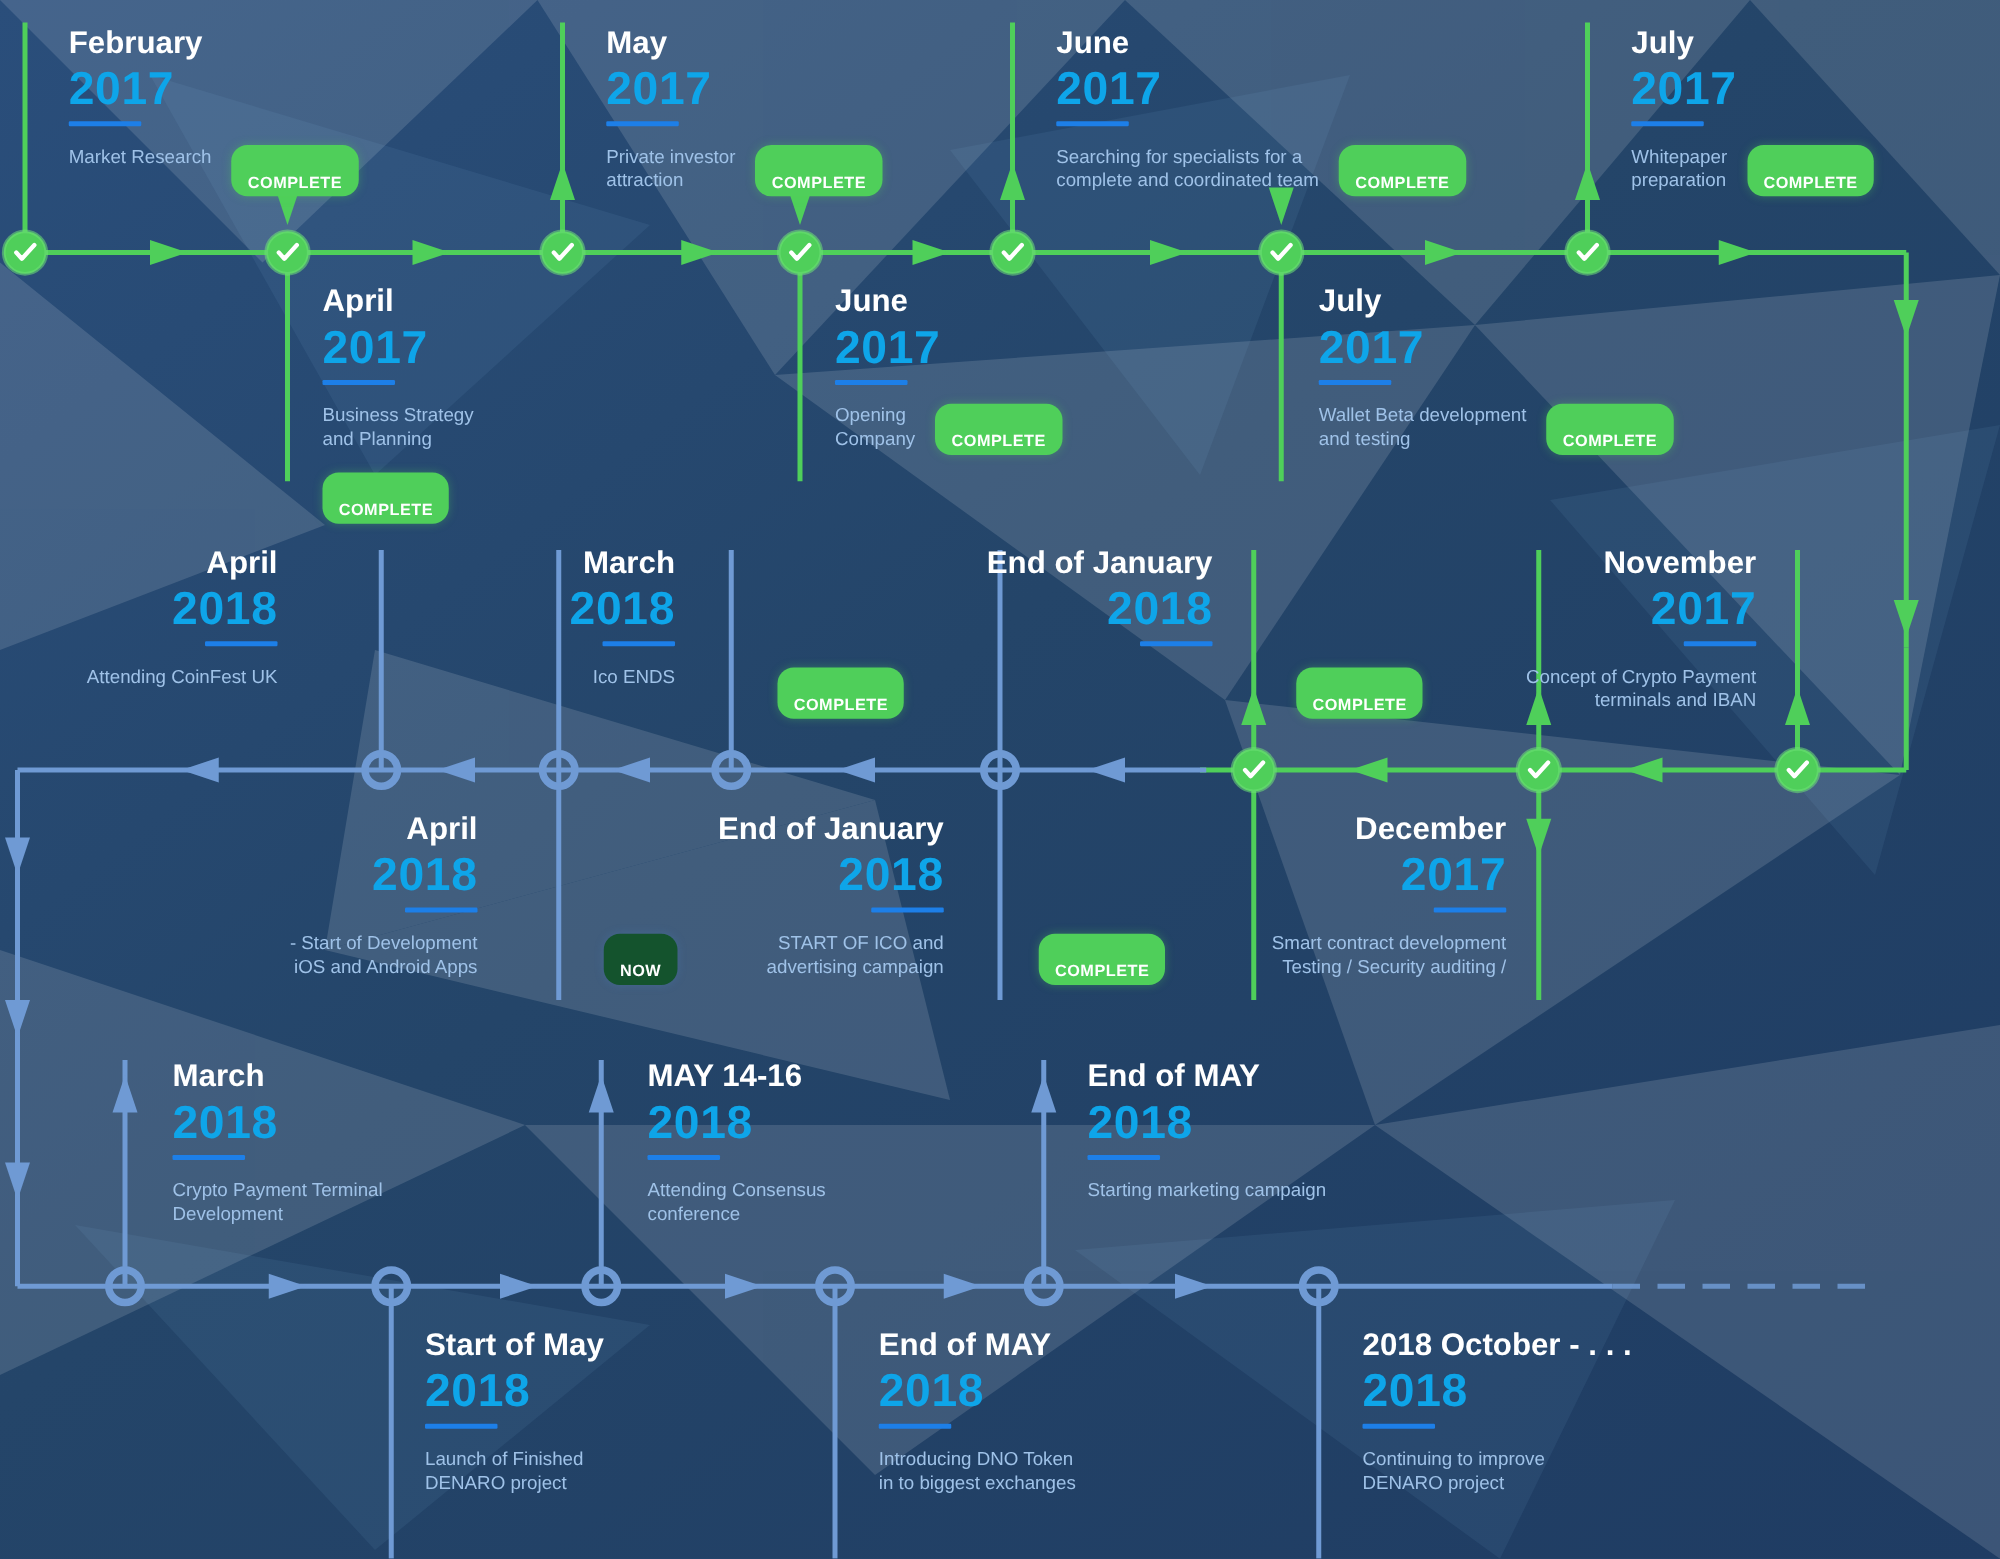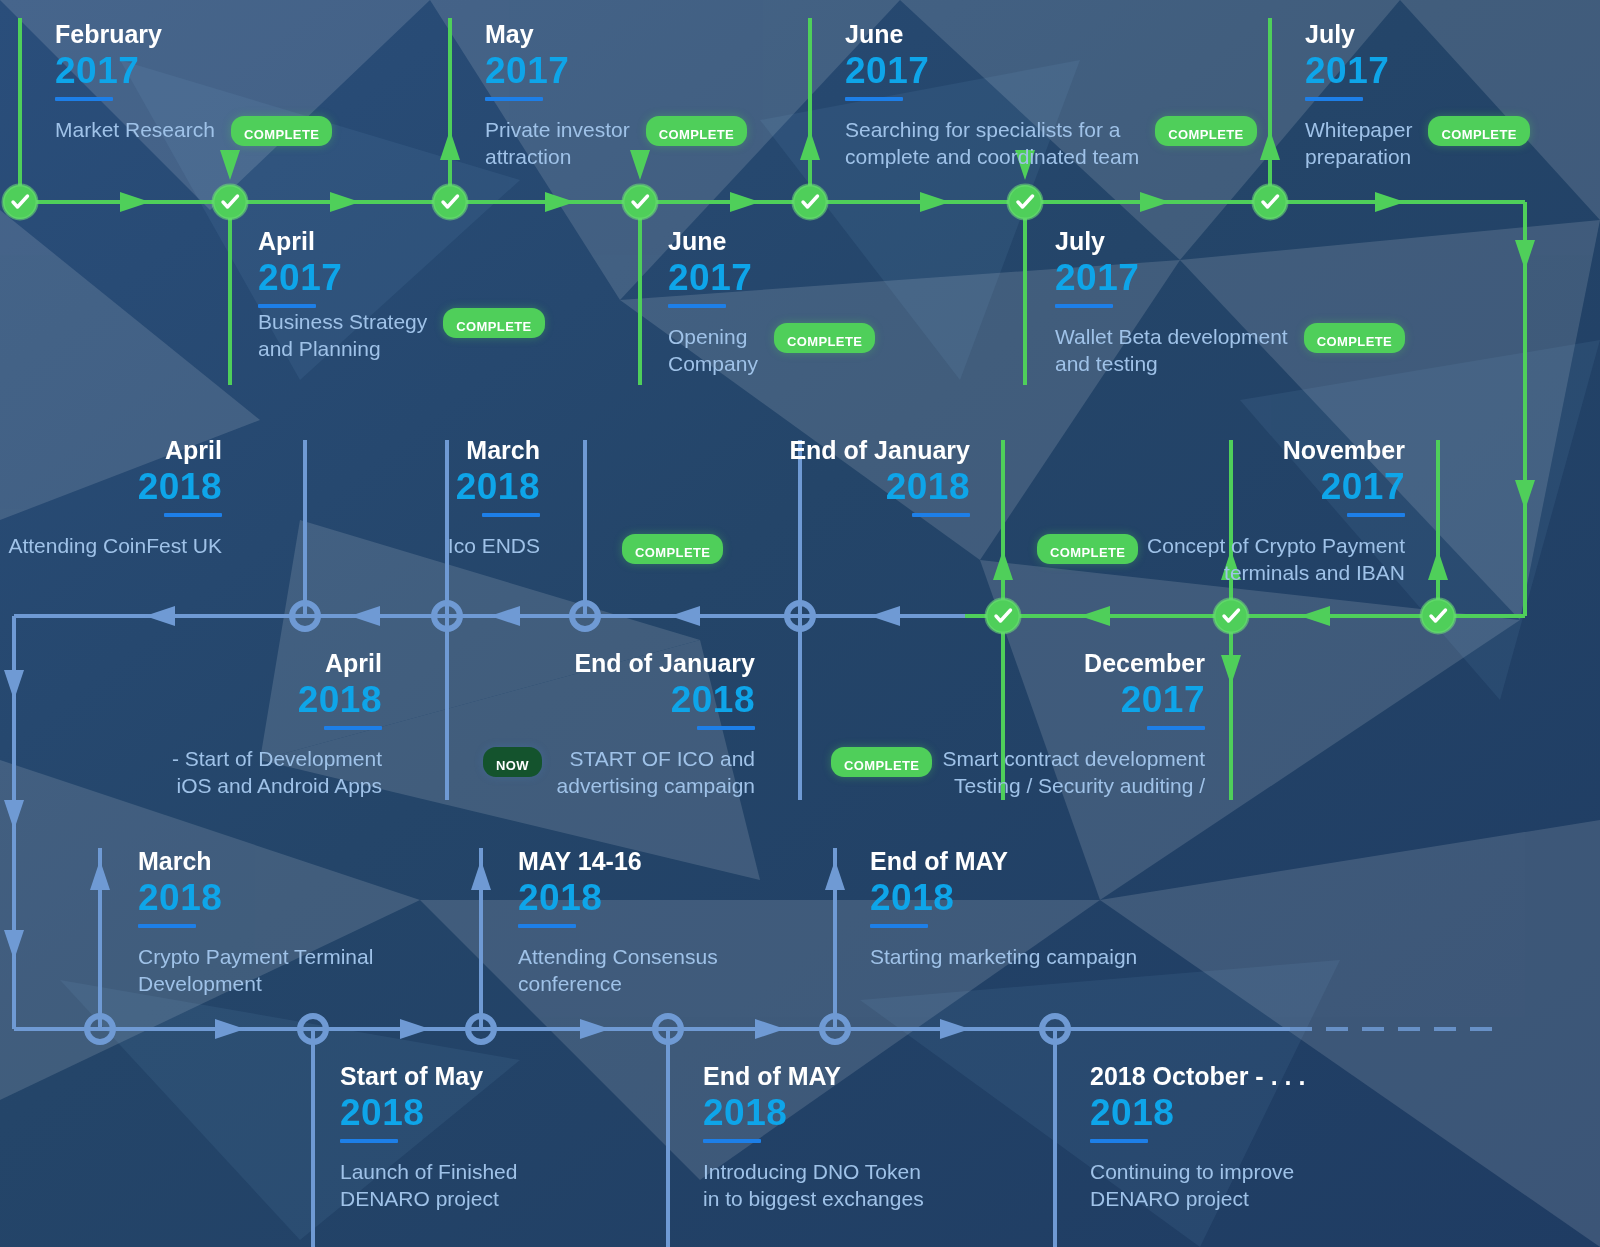--- a/index.html
+++ b/index.html
@@ -19,29 +19,29 @@
   .month{
     font-size:25px;color:#ffffff;font-weight:700;line-height:1.0;
     white-space:nowrap;
   }
   .year{
     font-size:37px;color:#0ea5e9;font-weight:700;line-height:1.15;
     letter-spacing:0.5px;margin-top:3px;white-space:nowrap;
   }
   .rule{height:4px;width:58px;background:#1d7fe8;margin-top:4px;border-radius:1px;}
   .desc{
-    font-size:21px;color:#9fc2e8;line-height:1.3;margin-top:15px;white-space:pre-line;
+    font-size:15px;color:#9fc2e8;line-height:1.3;margin-top:15px;white-space:pre-line;
   }
   .align-left  .rule{margin-left:0;}
   .align-right{text-align:right;}
   .align-right .rule{margin-left:auto;}
 
   .badge{
     display:inline-block;vertical-align:middle;
-    border-radius:13px;padding:12px 13px 5px 13px;
+    border-radius:13px;padding:23px 13px 5px 13px;
     font-size:13px;font-weight:700;letter-spacing:0.4px;
     color:#ffffff;line-height:1;
   }
   .badge.complete{background:#4fcf5a;box-shadow:0 0 8px rgba(79,207,90,.35);}
   .badge.now{background:#14532d;box-shadow:0 0 8px rgba(76,130,196,.3);}
 
   .badge-abs{position:absolute;}
 
   .desc-row{display:flex;align-items:flex-start;gap:16px;}
 </style>
@@ -259,21 +259,21 @@
       <div class="desc" style="margin-top:0">Whitepaper
 preparation</div>
       <span class="badge complete">COMPLETE</span>
     </div>
   </div>
 
   <div class="item align-left" style="left:258px;top:229px;">
     <div class="month">April</div>
     <div class="year">2017</div>
     <div class="rule"></div>
-    <div class="desc-row" style="">
+    <div class="desc-row" style="margin-top:15px;flex-direction:column;">
       <div class="desc" style="margin-top:0">Business Strategy
 and Planning</div>
       <span class="badge complete">COMPLETE</span>
     </div>
   </div>
 
   <div class="item align-left" style="left:668px;top:229px;">
     <div class="month">June</div>
     <div class="year">2017</div>
     <div class="rule"></div>

